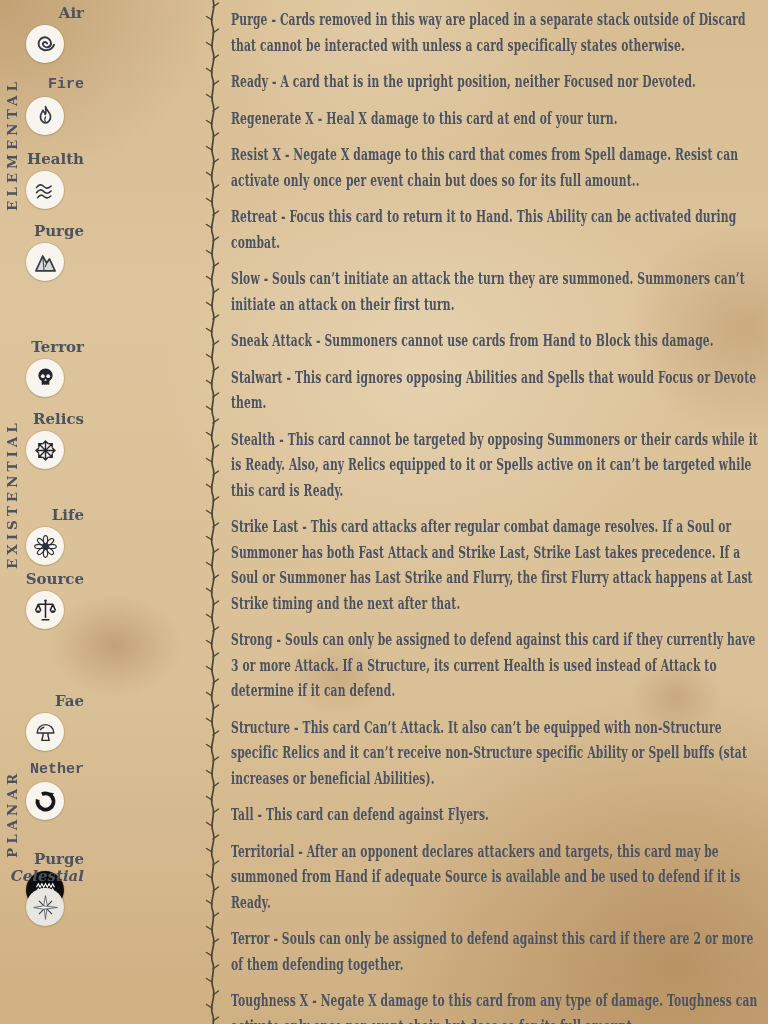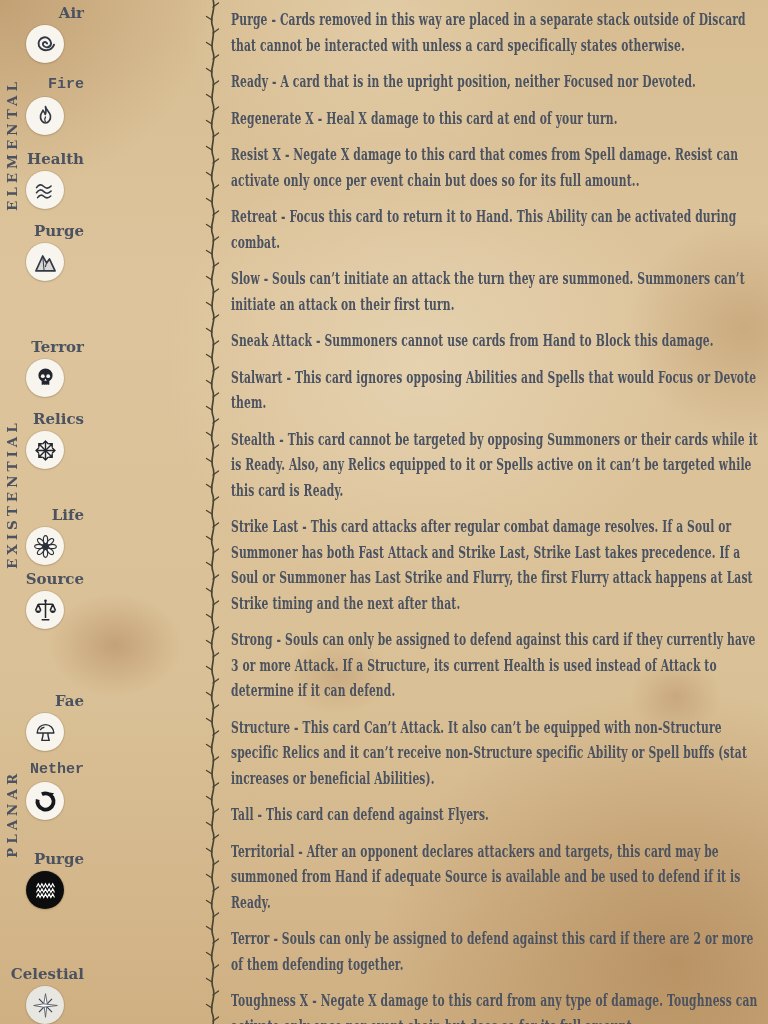--- a/index.html
+++ b/index.html
@@ -187,21 +187,21 @@
     <div class="icon-circle dark">
           <svg viewBox="0 0 24 24">
     <g stroke="#ffffff" stroke-width="1" fill="none">
       <path d="M4 9.2 l1.6 -3.2 l1.6 3.2 l1.6 -3.2 l1.6 3.2 l1.6 -3.2 l1.6 3.2 l1.6 -3.2 l1.6 3.2 l1.6 -3.2 l1.6 3.2"></path>
       <path d="M4 13.7 l1.6 -3.2 l1.6 3.2 l1.6 -3.2 l1.6 3.2 l1.6 -3.2 l1.6 3.2 l1.6 -3.2 l1.6 3.2 l1.6 -3.2 l1.6 3.2"></path>
       <path d="M4 18.2 l1.6 -3.2 l1.6 3.2 l1.6 -3.2 l1.6 3.2 l1.6 -3.2 l1.6 3.2 l1.6 -3.2 l1.6 3.2 l1.6 -3.2 l1.6 3.2"></path>
     </g>
   </svg>
         </div>
   </div>
-      <div class="side-item" style="top: 965px;">
+      <div class="side-item" style="top: 867px; font-style: italic;">
     <div class="side-label">Celestial</div>
     <div class="icon-circle gray">
           <svg viewBox="0 0 24 24">
     <path d="M6.2 6.2 L17.8 17.8 M17.8 6.2 L6.2 17.8" stroke="#3a3f4a" stroke-width="1"></path>
     <path d="M12 1.5 L13.5 10.2 L12 22.5 L10.5 10.2 Z" fill="#ffffff" stroke="#555a64" stroke-width="0.8"></path>
     <path d="M1.5 12 L10.2 10.5 L22.5 12 L10.2 13.5 Z" fill="#ffffff" stroke="#555a64" stroke-width="0.8"></path>
   </svg>
         </div>
   </div>
     </div>

